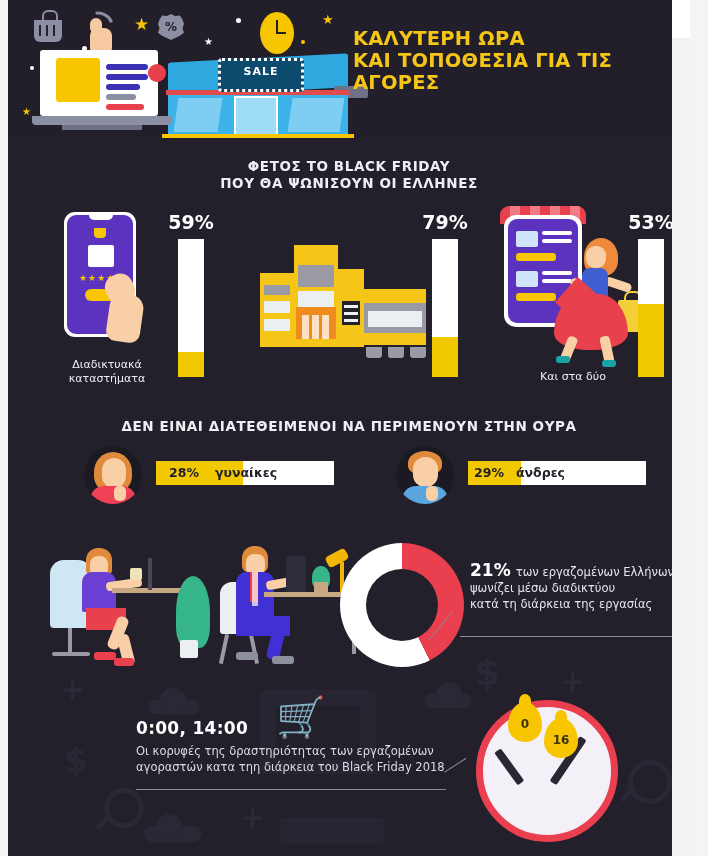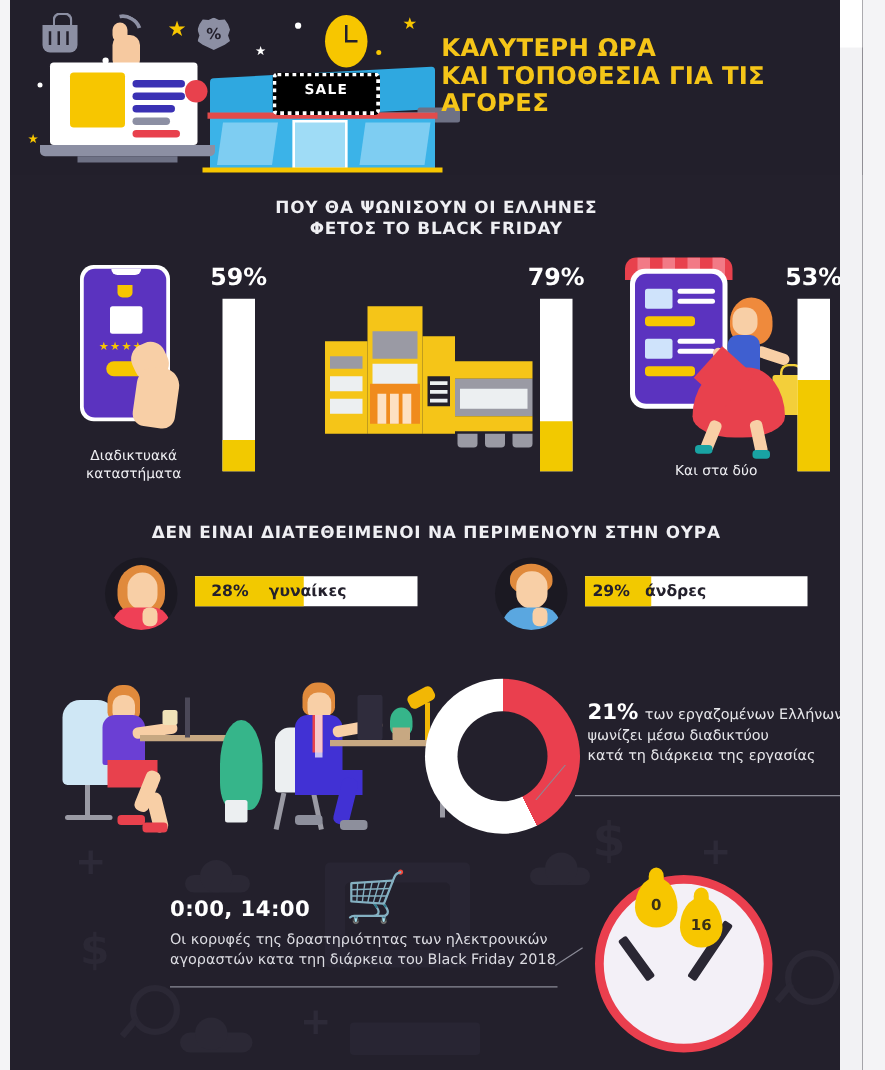--- a/index.html
+++ b/index.html
@@ -35,21 +35,21 @@
   .lt-l{position:absolute;height:6px;border-radius:3px;}
   .lt-badge{position:absolute;left:108px;top:14px;width:18px;height:18px;background:#e8414d;border-radius:50%;}
 
   .store{position:absolute;left:150px;top:48px;width:200px;height:90px;}
   .st-roof{position:absolute;left:10px;top:10px;width:180px;height:34px;background:#2fa8e0;border-radius:3px 3px 0 0;transform:skewY(-3deg);}
   .st-body{position:absolute;left:10px;top:42px;width:180px;height:46px;background:#3bb3e8;}
   .st-red{position:absolute;left:8px;top:42px;width:184px;height:5px;background:#e24b4b;}
   .st-door{position:absolute;left:76px;top:48px;width:44px;height:40px;background:#9fdcf6;border:2px solid #fff;box-sizing:border-box;}
   .st-win{position:absolute;background:#7ecdf2;transform:skewX(-8deg);}
   .st-ground{position:absolute;left:4px;top:86px;width:192px;height:4px;background:#f7c600;}
-  .sale{position:absolute;left:60px;top:10px;width:80px;height:28px;background:#000000;border:3px dotted #ffffff;border-radius:4px;
+  .sale{position:absolute;left:60px;top:10px;width:80px;height:28px;background:#0c4a6e;border:3px dotted #ffffff;border-radius:4px;
         color:#fff;font-size:11px;font-weight:bold;text-align:center;line-height:22px;letter-spacing:1px;}
   .counter{position:absolute;left:176px;top:38px;width:34px;height:12px;background:#6e7185;border-radius:2px;}
 
   .clockhdr{position:absolute;left:252px;top:12px;width:34px;height:42px;background:#f7c600;border-radius:50%;}
   .clockhdr:after{content:"";position:absolute;left:16px;top:8px;width:2px;height:13px;background:#23202c;}
   .clockhdr:before{content:"";position:absolute;left:16px;top:20px;width:10px;height:2px;background:#23202c;}
 
   .basket{position:absolute;left:26px;top:20px;width:28px;height:22px;background:#8c8fa3;border-radius:0 0 6px 6px;}
   .basket .hd{position:absolute;left:8px;top:-10px;width:12px;height:10px;border:2px solid #8c8fa3;border-bottom:none;border-radius:6px 6px 0 0;}
   .basket i{position:absolute;top:5px;width:2px;height:11px;background:#23202c;}
@@ -238,22 +238,22 @@
         <div class="lt-foot"></div>
       </div>
 
       <div class="hdr-title">
         <div>ΚΑΛΥΤΕΡΗ ΩΡΑ</div>
         <div>ΚΑΙ ΤΟΠΟΘΕΣΙΑ ΓΙΑ ΤΙΣ ΑΓΟΡΕΣ</div>
       </div>
     </div>
 
     <div class="sec-title" id="s1-title">
+      <div>ΦΕΤΟΣ ΤΟ BLACK FRIDAY</div>
       <div>ΠΟΥ ΘΑ ΨΩΝΙΣΟΥΝ ΟΙ ΕΛΛΗΝΕΣ</div>
-      <div>ΦΕΤΟΣ ΤΟ BLACK FRIDAY</div>
     </div>
 
     <div class="phone">
       <div class="phone-in">
         <div class="ph-notch"></div>
         <div class="ph-cart"></div>
         <div class="ph-card"></div>
         <div class="ph-stars">★★★★★</div>
         <div class="ph-btn"></div>
       </div>
@@ -432,21 +432,21 @@
         <span class="co-big">21%</span>
         <span class="co-txt">των εργαζομένων Ελλήνων</span>
       </div>
       <div class="co-txt">ψωνίζει μέσω διαδικτύου</div>
       <div class="co-txt">κατά τη διάρκεια της εργασίας</div>
     </div>
 
     <div class="bottomtxt">
       <div class="bt-h">0:00, 14:00</div>
       <div class="bt-p">
-        <div>Οι κορυφές της δραστηριότητας των ηλεκτρονικών</div>
+        <div>Οι κορυφές της δραστηριότητας των εργαζομένων</div>
         <div>αγοραστών κατα τηη διάρκεια του Black Friday 2018</div>
       </div>
     </div>
     <div class="bt-line"></div>
     <div class="bt-diag"></div>
 
     <div class="clockbig">
       <div class="ch-h" style="left:34px;top:36px;width:8px;height:40px;transform:rotate(-36deg);transform-origin:50% 100%;"></div>
       <div class="ch-h" style="left:66px;top:22px;width:8px;height:54px;transform:rotate(34deg);transform-origin:50% 100%;"></div>
     </div>

